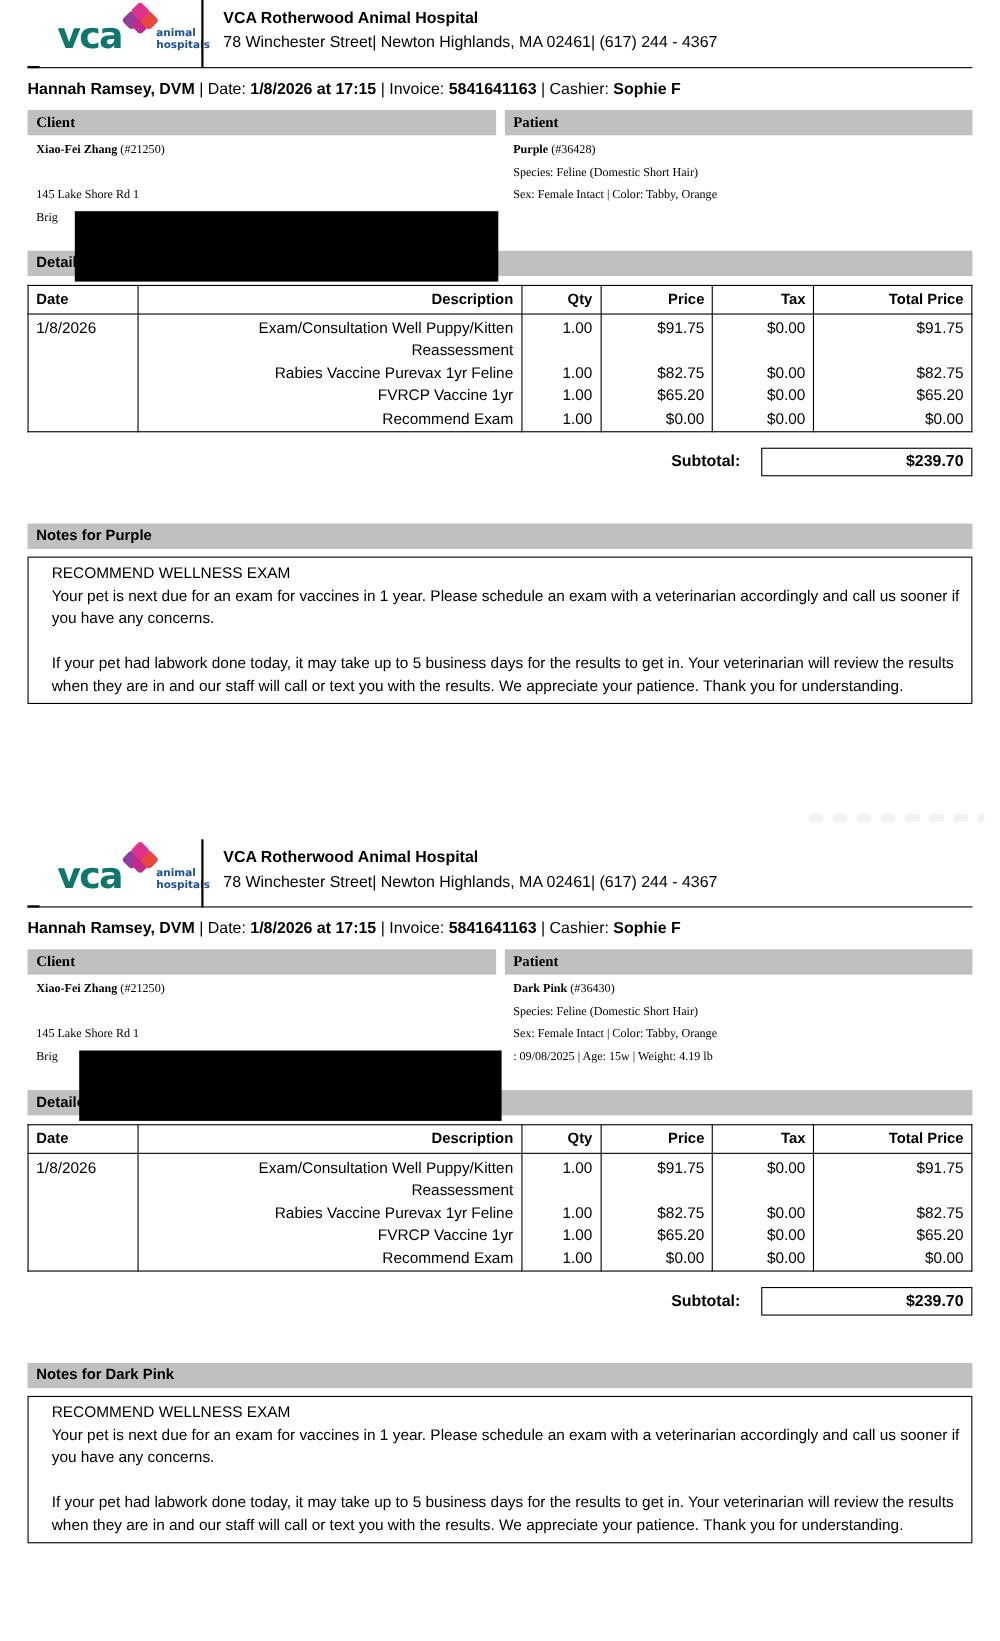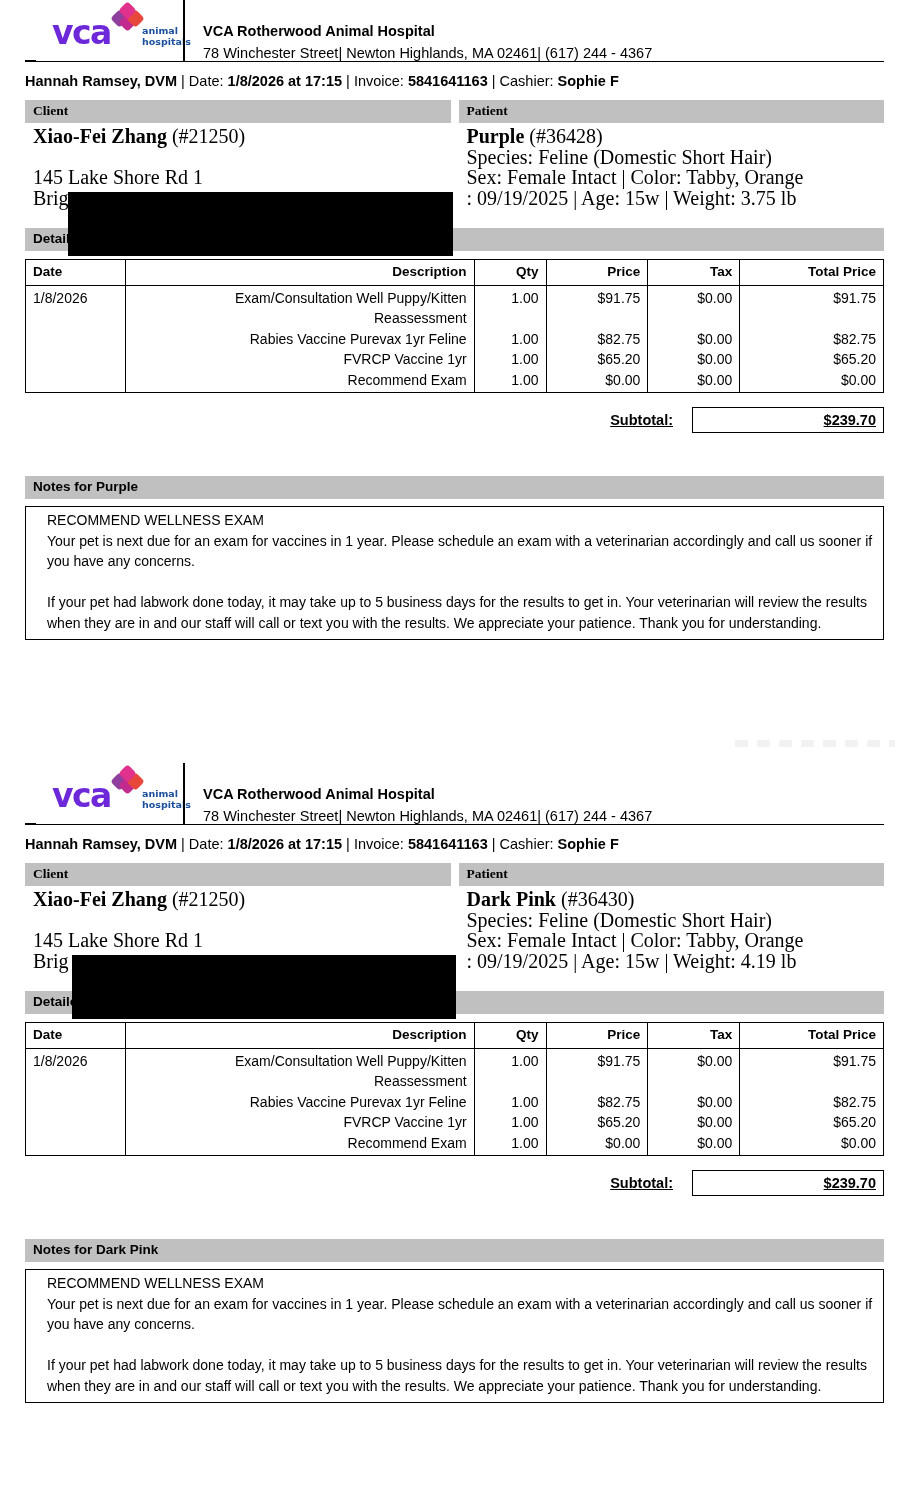--- a/index.html
+++ b/index.html
@@ -37,21 +37,21 @@
     width: 145px;
     height: 46px;
   }
   .logo-vca {
     position: absolute;
     left: 0; top: 12px;
     font-family: "DejaVu Sans", sans-serif;
     font-weight: bold;
     font-size: 33px;
     letter-spacing: -1.5px;
-    color: #6d28d9;
+    color: #0f766e;
     line-height: 1;
   }
   .logo-mark {
     position: absolute;
     left: 61px; top: 0px;
     width: 30px; height: 22px;
   }
   .dia {
     position: absolute;
     width: 13px; height: 13px;
@@ -73,21 +73,21 @@
     margin-left: 28px;
   }
   .hdr-divider {
     position: absolute;
     left: 158px; top: 0px;
     width: 1.5px; height: 62px;
     background: #000;
   }
   .hdr-text {
     position: absolute;
-    left: 178px; top: 20px;
+    left: 178px; top: 6px;
   }
   .hdr-title {
     font-size: 14.5px;
     font-weight: bold;
     line-height: 22px;
     white-space: nowrap;
   }
   .hdr-addr {
     font-size: 14.5px;
     line-height: 22px;
@@ -120,21 +120,21 @@
     line-height: 16px;
   }
   .two-col {
     display: flex;
     margin: 9px 25px 0 25px;
     gap: 8px;
     font-family: Liberation Serif, serif;
   }
   .two-col > div { flex: 1; }
   .col-body {
-    font-size: 20px;
+    font-size: 11px;
     line-height: 20.5px;
     padding: 3px 8px 0 8px;
     min-height: 96px;
   }
   .col-body .blankline { height: 20.5px; }
   .col-body b { font-weight: bold; }
 
   
   .visit-bar {
     margin: 9px 25px 0 25px;
@@ -167,21 +167,20 @@
   .body-cell { border-top: 1.3px solid #000 !important; }
   .stack { }
   .stack div { line-height: 20.5px; white-space: nowrap; }
 
   
   .subtotal-row {
     margin: 14px 25px 0 25px;
     display: flex;
     justify-content: flex-end;
     align-items: center;
-    text-decoration: underline;
   }
   .subtotal-label {
     font-size: 14.5px;
     font-weight: bold;
     margin-right: 19px;
   }
   .subtotal-box {
     width: 192px;
     border: 1.3px solid #000;
     font-size: 14.5px;
@@ -260,21 +259,20 @@
         <div>145 Lake Shore Rd 1</div>
         <div>Brig</div>
       </div>
     </div>
     <div>
       <div class="bar">Patient</div>
       <div class="col-body">
         <div><b>Purple</b> <span>(#36428)</span></div>
         <div>Species: Feline (Domestic Short Hair)</div>
         <div>Sex: Female Intact | Color: Tabby, Orange</div>
-        <div>: 09/19/2025 | Age: 15w | Weight: 3.75 lb</div>
       </div>
     </div>
   </div>
 
   <div class="bar visit-bar">Detailed Visit Information</div>
 
   <table class="items">
     <thead>
       <tr>
         <th class="c-date">Date</th>
@@ -388,21 +386,21 @@
         <div>145 Lake Shore Rd 1</div>
         <div>Brig</div>
       </div>
     </div>
     <div>
       <div class="bar">Patient</div>
       <div class="col-body">
         <div><b>Dark Pink</b> <span>(#36430)</span></div>
         <div>Species: Feline (Domestic Short Hair)</div>
         <div>Sex: Female Intact | Color: Tabby, Orange</div>
-        <div>: 09/19/2025 | Age: 15w | Weight: 4.19 lb</div>
+        <div>: 09/08/2025 | Age: 15w | Weight: 4.19 lb</div>
       </div>
     </div>
   </div>
 
   <div class="bar visit-bar">Detailed Visit Information</div>
 
   <table class="items">
     <thead>
       <tr>
         <th class="c-date">Date</th>

